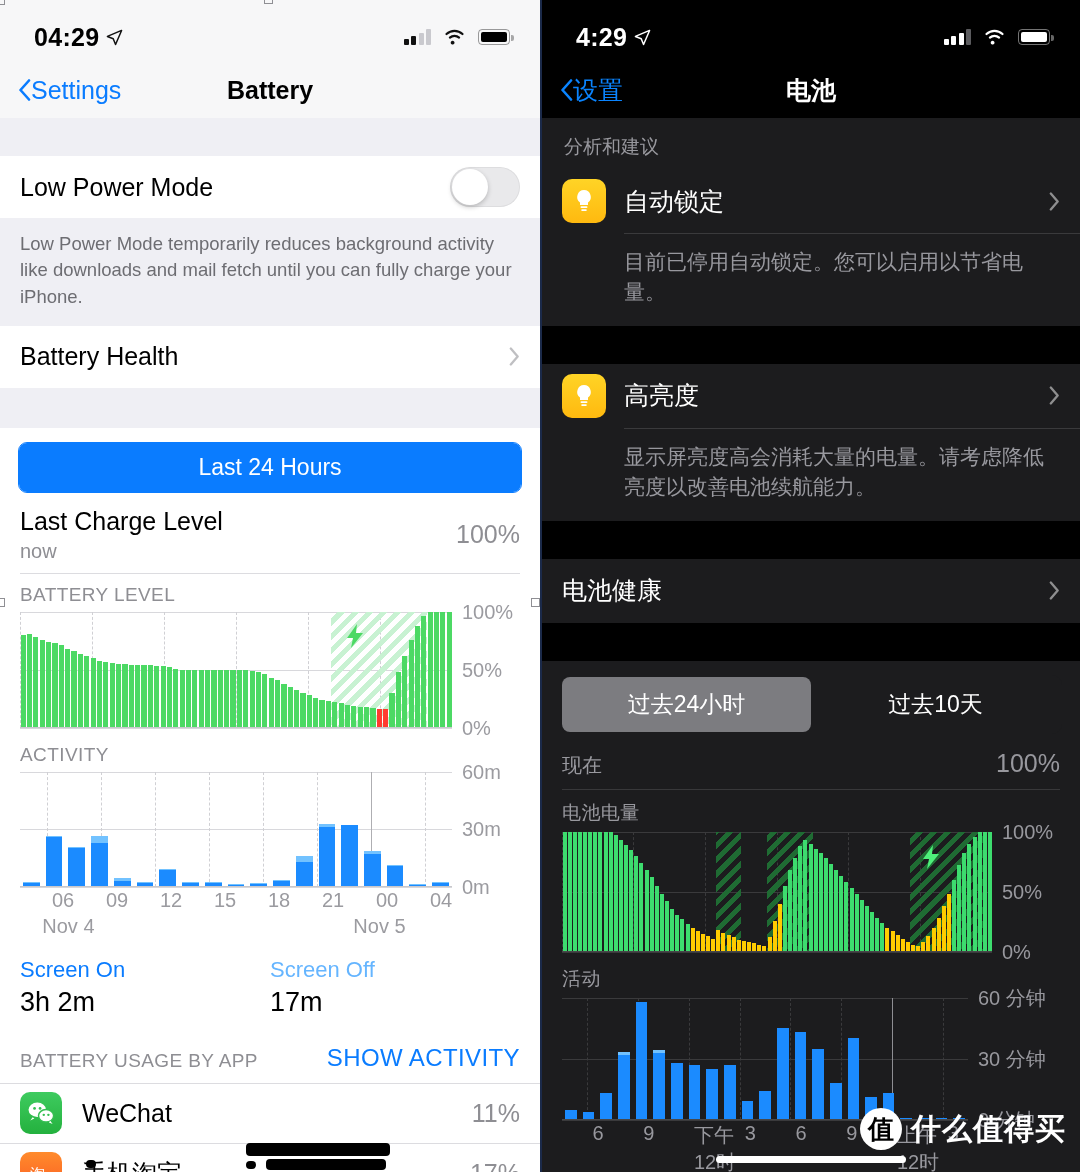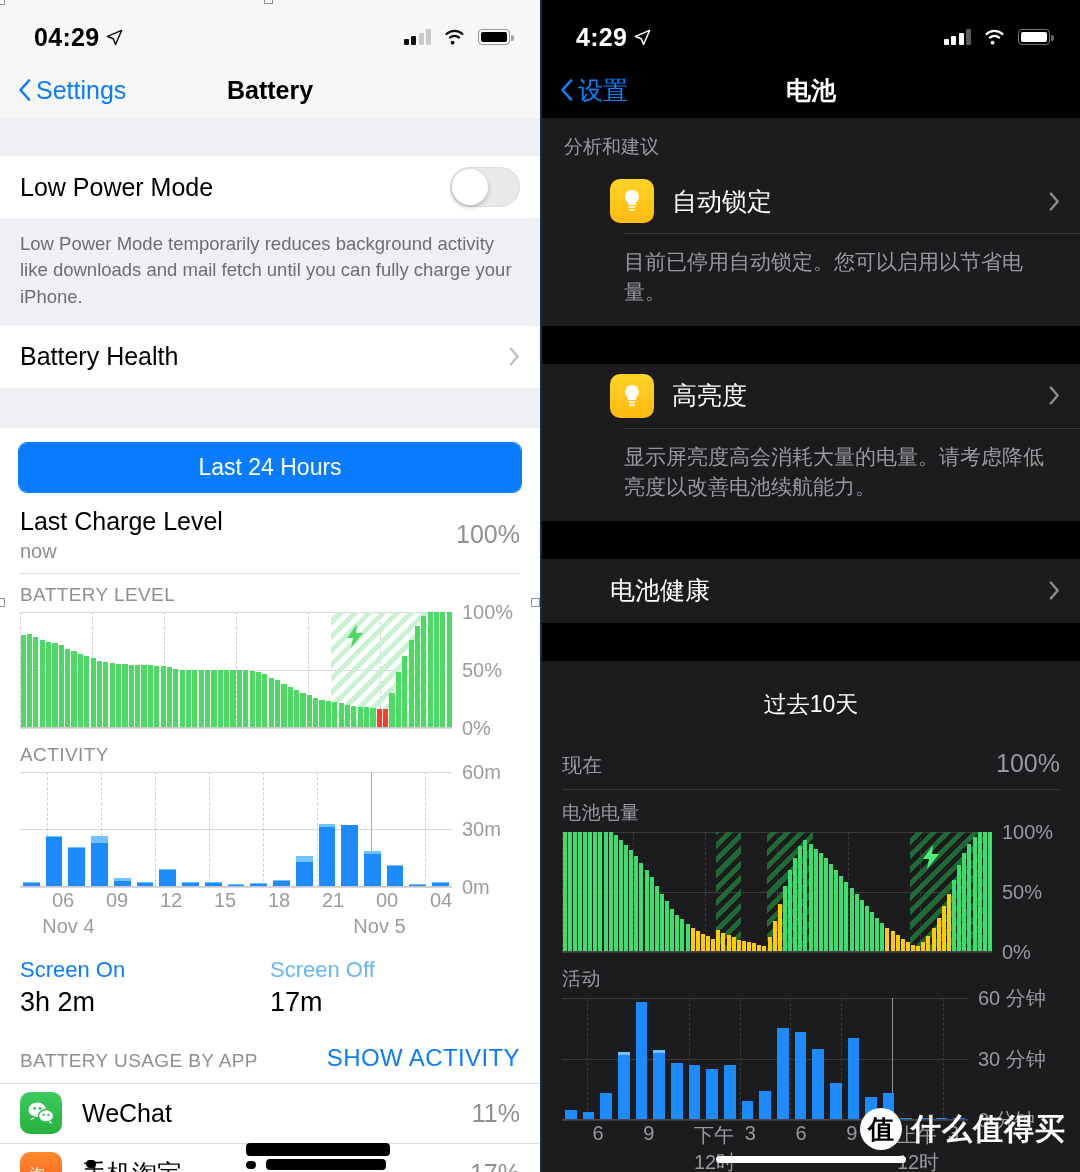--- a/index.html
+++ b/index.html
@@ -44,21 +44,21 @@
   .panel.dark  .batt-ico::after { background: rgba(255,255,255,.4); }
   .batt-fill { height: 100%; width: 100%; border-radius: 2px; }
   .panel.light .batt-fill { background: #000; }
   .panel.dark  .batt-fill { background: #fff; }
 
   
   .navbar { height: 56px; display: flex; align-items: center;
             position: relative; padding: 0 18px; }
   .panel.light .navbar { background: #f7f7f8; }
   .panel.dark  .navbar { background: #000; }
-  .nav-back { display: flex; align-items: center; gap: 5px;
+  .nav-back { display: flex; align-items: center; 
               color: #0a7cff; font-size: 25px; cursor: pointer; }
   .panel.dark .nav-back { color: #0a84ff; }
   .chev-l { width: 13px; height: 22px; }
   .nav-title { position: absolute; left: 0; right: 0; text-align: center;
                font-size: 25px; font-weight: 700; pointer-events: none; }
   .panel.dark .nav-title { font-weight: 600; }
 
   
   .gap-l { background: #efeff4; }
   .cell-l { background: #fff; display: flex; align-items: center;
@@ -73,21 +73,21 @@
             background: #e9e9eb; position: relative;
             box-shadow: inset 0 0 0 1px rgba(0,0,0,.05); cursor: pointer; }
   .toggle .knob { position: absolute; top: 2px; left: 2px;
                   width: 36px; height: 36px; border-radius: 50%;
                   background: #fff; box-shadow: 0 2px 5px rgba(0,0,0,.22); }
 
   
   .sect-hdr-d { color: #98989e; font-size: 19px; padding: 16px 22px 9px 22px;
                 background: #1c1c1e; }
   .card-d { background: #1c1c1e; }
-  .cell-d { display: flex; align-items: center; padding: 0 20px; min-height: 64px; margin-left: 48px; }
+  .cell-d { display: flex; align-items: center; padding: 0 20px; min-height: 64px; }
   .cell-d .lbl { font-size: 25px; flex: 1; }
   .sugg-icon { width: 44px; height: 44px; border-radius: 10px;
                background: linear-gradient(#ffd426,#ffb90f);
                display: flex; align-items: center; justify-content: center;
                margin-right: 18px; flex-shrink: 0; }
   .gap-d { background: #000; }
 
   
   .seg-wrap { padding: 14px 18px 0 18px; }
   .seg { display: flex; border-radius: 9px; overflow: hidden; }
@@ -606,20 +606,21 @@
           <path d="M1.5 1.5 8 9l-6.5 7.5" fill="none" stroke="#fff" stroke-width="2.2" stroke-linecap="round" stroke-linejoin="round"></path>
         </svg>
       </div>
     </div>
 
     <div class="gap-d" style="height:38px"></div>
 
     <div class="card-d">
       <div class="seg-wrap">
         <div class="seg dark">
+          <div class="opt sel">过去24小时</div>
           <div class="opt">过去10天</div>
         </div>
       </div>
 
       <div class="charge-row">
         <div class="ct">
           <div class="t2">现在</div>
         </div>
         <div class="pct">100%</div>
       </div>

